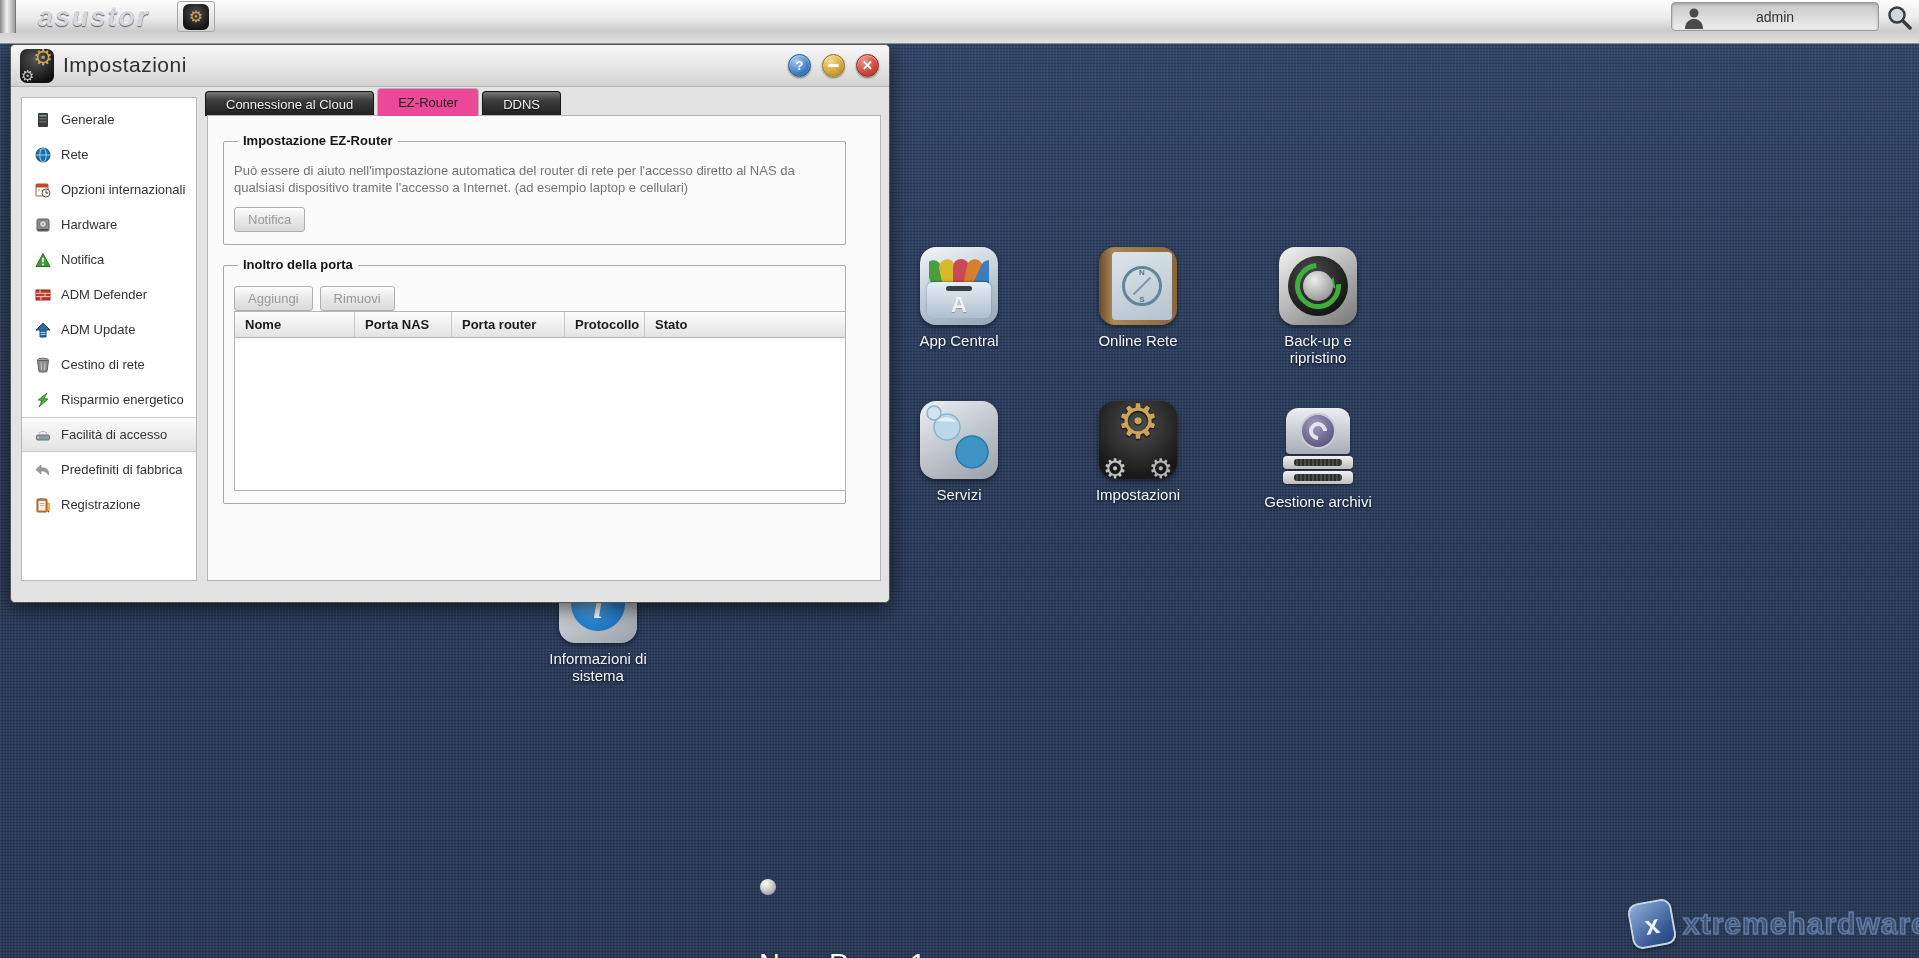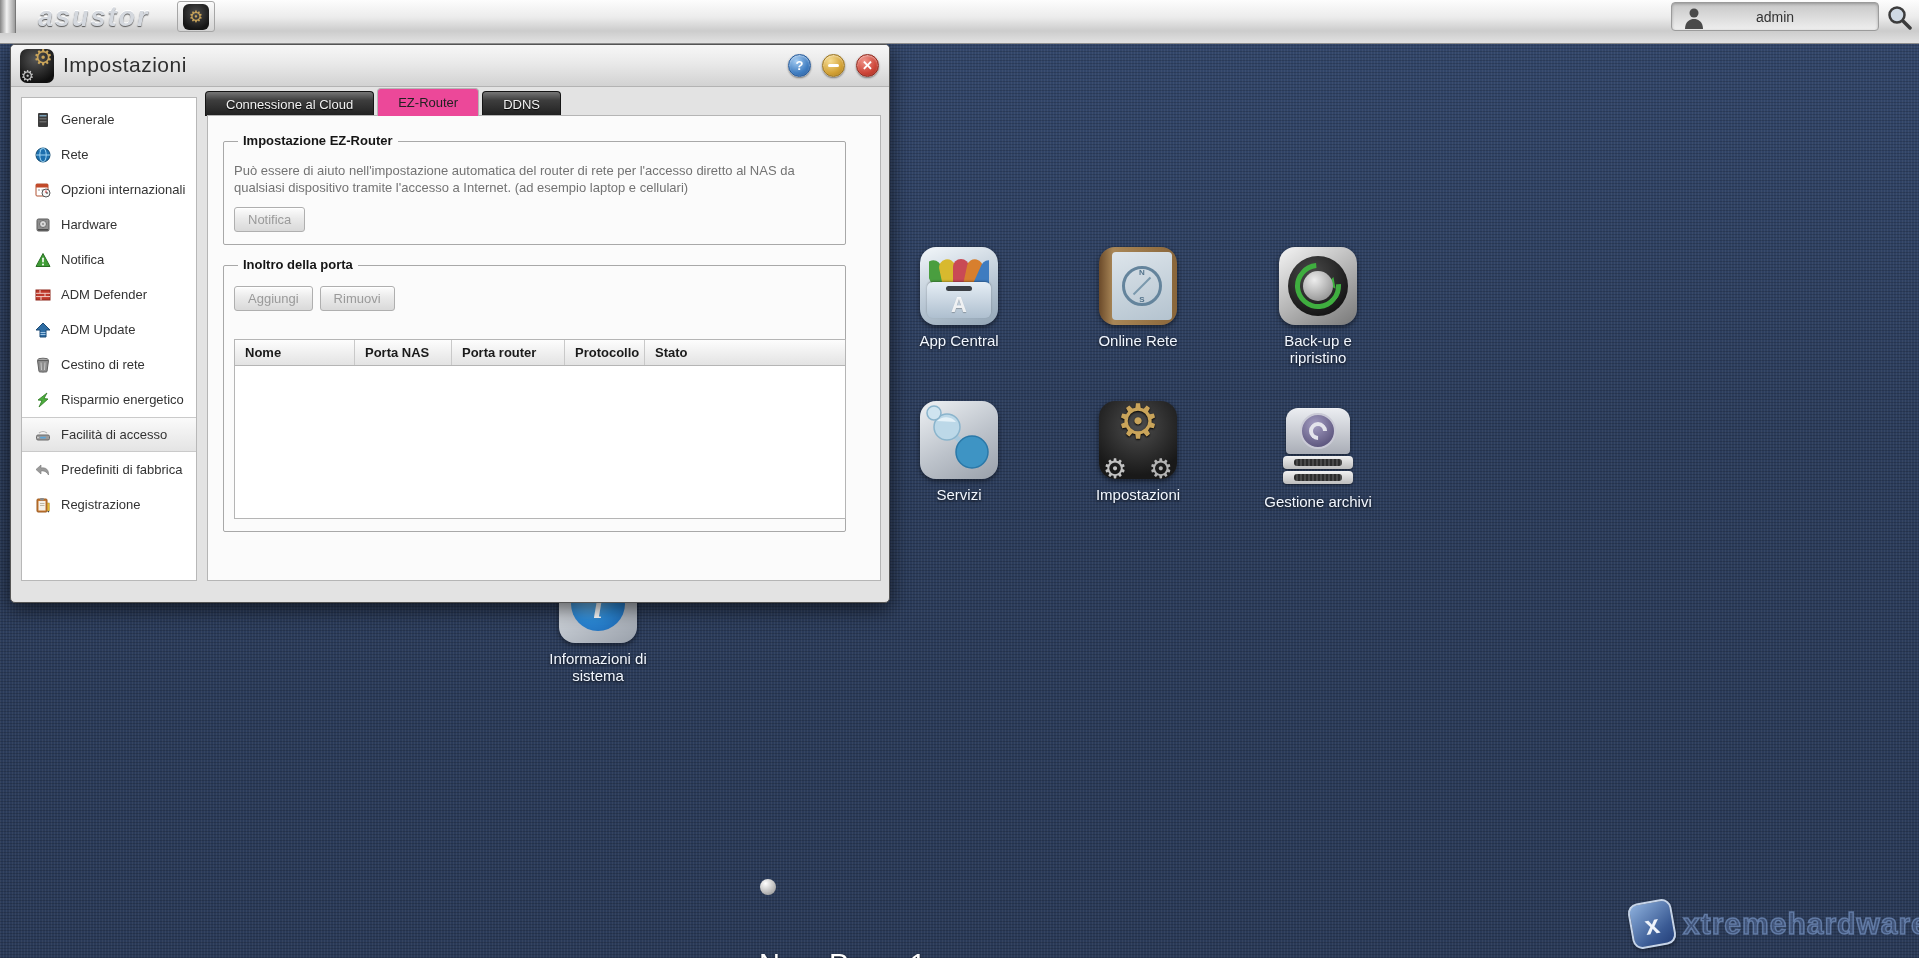--- a/index.html
+++ b/index.html
@@ -95,21 +95,21 @@
     font-size:13px; font-weight:bold; color:#151515; }
   .desc { font-size:13px; color:#737373; line-height:17px; width:610px; margin-bottom:11px; }
   .btn { display:inline-block; padding:4px 13px; font-size:13px; color:#9a9a9a;
     background:linear-gradient(180deg,#fdfdfd,#eaeaea 45%,#d9d9d9);
     border:1px solid #afafaf; border-radius:3px; cursor:default;
     box-shadow:inset 0 1px 0 rgba(255,255,255,.9); }
   .status-row { margin-top:15px; font-size:13px; color:#151515; display:flex; align-items:center; }
   .status-label { width:168px; }
   .spinner { width:12px; height:12px; border:2px dotted #93a9ba; border-radius:50%; margin-right:6px; }
 
-  .pf-btns { margin-bottom:28px; display:flex; gap:7px; }
+  .pf-btns { margin-bottom:0; display:flex; gap:7px; }
   .grid { width:612px; border:1px solid #b5b5b5; background:#fff; }
   .grid-head { display:flex; height:26px;
     background:linear-gradient(180deg,#fdfdfd,#e3e3e3); border-bottom:1px solid #b5b5b5; }
   .gcell { padding:5px 0 0 10px; font-size:13px; font-weight:bold; color:#1a1a1a;
     border-right:1px solid #c9c9c9; height:25px; cursor:pointer; }
   .gcell:last-child { border-right:none; }
   .c0{width:120px;} .c1{width:97px;} .c2{width:113px;} .c3{width:80px;} .c4{flex:1;}
   .grid-body { height:152px; background:#fff; }
 
   

